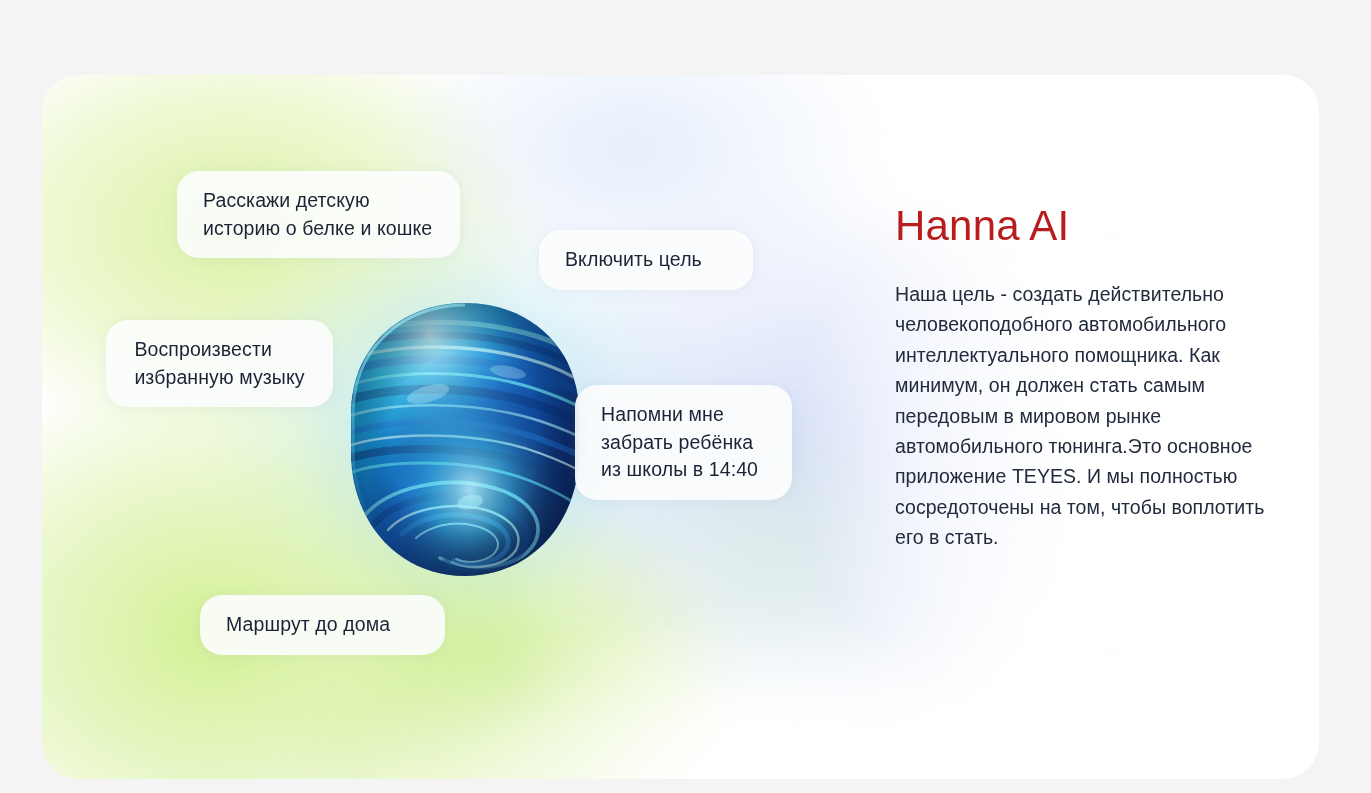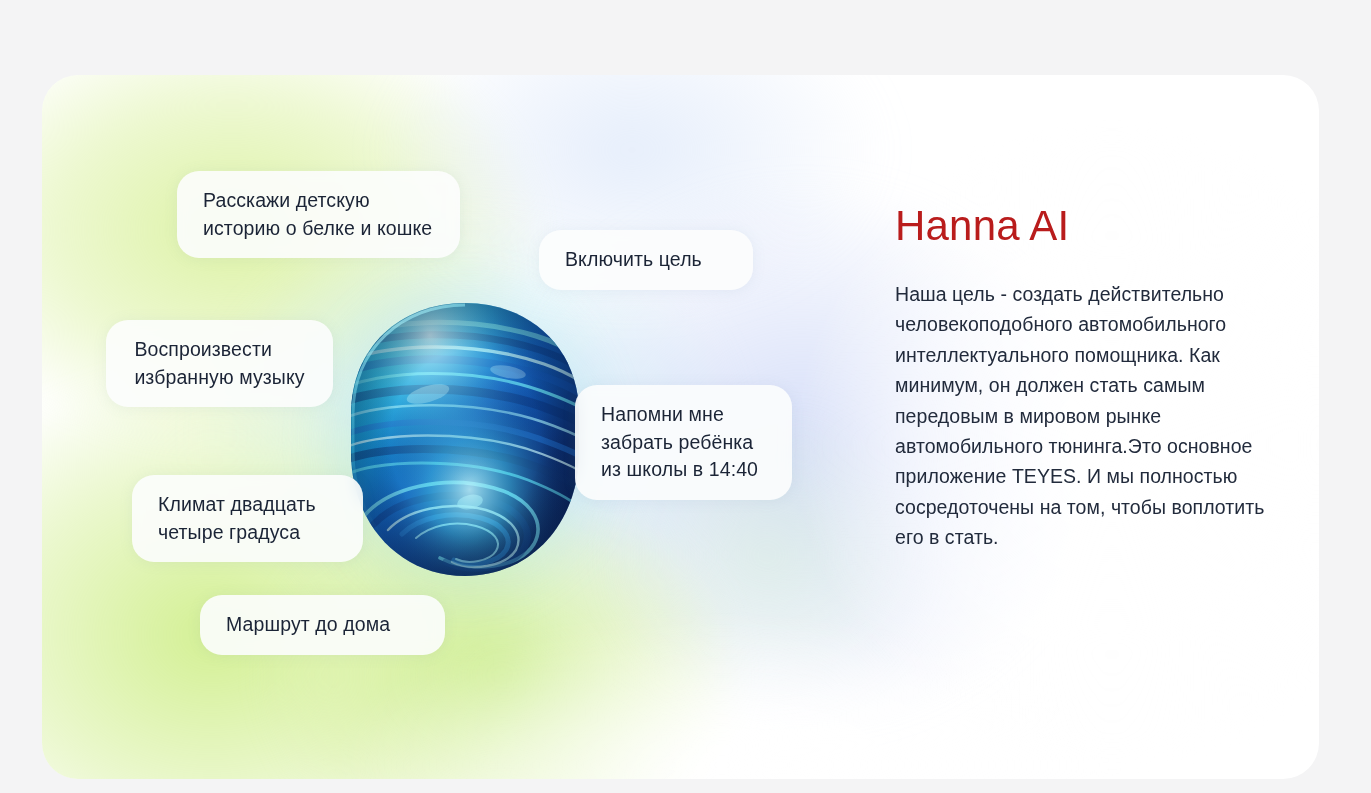--- a/index.html
+++ b/index.html
@@ -276,24 +276,20 @@
     </div>
     <div class="bubble b-music">
       <span>Воспроизвести
 избранную музыку</span>
     </div>
     <div class="bubble b-remind">
       <span>Напомни мне
 забрать ребёнка
 из школы в 14:40</span>
     </div>
-    <div class="bubble b-climate">
-      <span>Климат двадцать
-четыре градуса</span>
-    </div>
     <div class="bubble b-route">
       <span>Маршрут до дома</span>
     </div>
 
     <div id="info">
       <div id="info-title">Hanna AI</div>
       <div id="info-body">Наша цель - создать действительно человекоподобного автомобильного интеллектуального помощника. Как минимум, он должен стать самым передовым в мировом рынке автомобильного тюнинга.Это основное приложение TEYES. И мы полностью сосредоточены на том, чтобы воплотить его в стать.</div>
     </div>
 
   </div>

